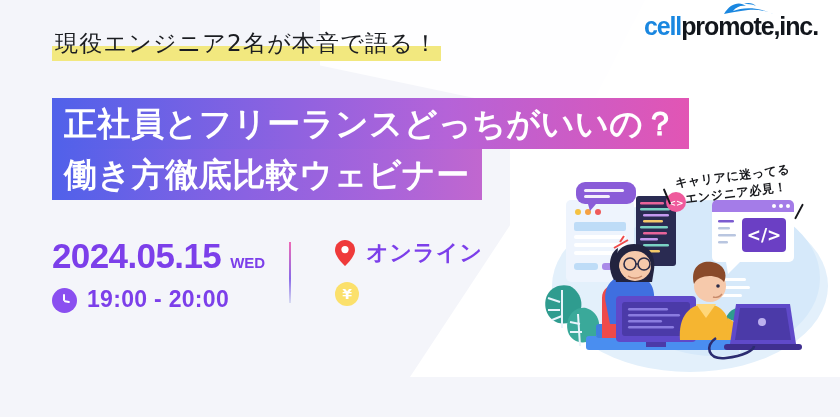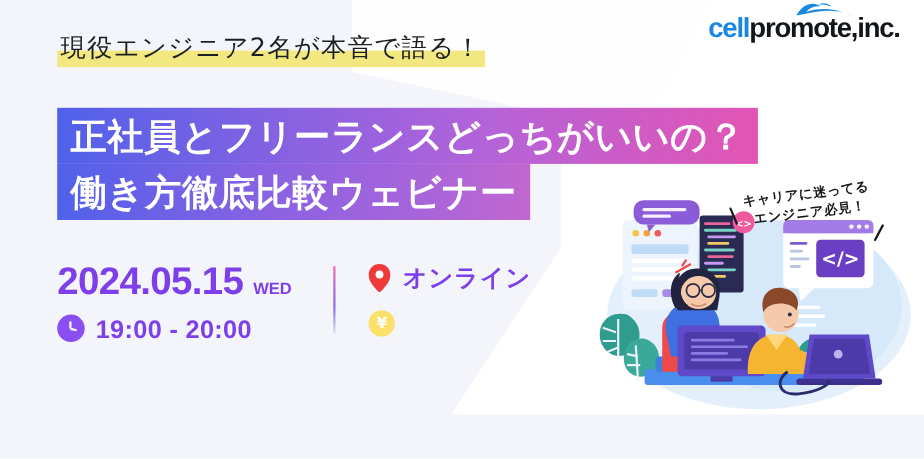--- a/index.html
+++ b/index.html
@@ -107,33 +107,33 @@
   .title-line-2{
     background:linear-gradient(90deg,#5061ea 0%,#8a62e2 45%,#a964da 78%,#c167cf 100%);
   }
 
   
   .info{
     position:absolute;left:52px;top:238px;
     display:flex;align-items:flex-start;
     z-index:5;
   }
-  .info-left{ padding-right:38px; }
+  .info-left{ padding-right:24px; }
   .date-row{
     display:flex;align-items:baseline;gap:9px;
     color:#7c3fea;
   }
   .date-main{
     font-size:35px;font-weight:700;letter-spacing:-.6px;line-height:1;
   }
   .date-dow{
     font-size:15px;font-weight:700;letter-spacing:0px;
   }
   .time-row{
-    display:flex;align-items:flex-start;gap:10px;
+    display:flex;align-items:flex-end;gap:10px;
     margin-top:13px;
   }
   .clock-icon{
     width:25px;height:25px;border-radius:50%;
     background:#8a4ff0;
     position:relative;flex:none;
   }
   .clock-icon::before{
     content:"";position:absolute;
     left:11px;top:6px;width:2px;height:7px;
@@ -146,21 +146,21 @@
     transform-origin:left center;transform:rotate(12deg);
   }
   .time-text{
     font-size:23px;font-weight:700;color:#7c3fea;letter-spacing:.3px;
   }
   .divider{
     width:2px;align-self:stretch;
     background:linear-gradient(180deg,#ef6ab6 0%,#8a6ae8 60%,#d8dcf2 100%);
     margin:4px 0 10px 0;
   }
-  .info-right{ padding-left:30px; }
+  .info-right{ padding-left:44px; }
   .meta-row{
     display:flex;align-items:center;gap:11px;
   }
   .meta-row + .meta-row{ margin-top:14px; }
   .meta-text{
     font-size:22px;font-weight:700;color:#7c3fea;letter-spacing:.8px;
     font-family:"DejaVu Sans","Liberation Sans",sans-serif;
   }
   .pin-icon{ width:20px;height:26px;flex:none; }
   .yen-icon{

